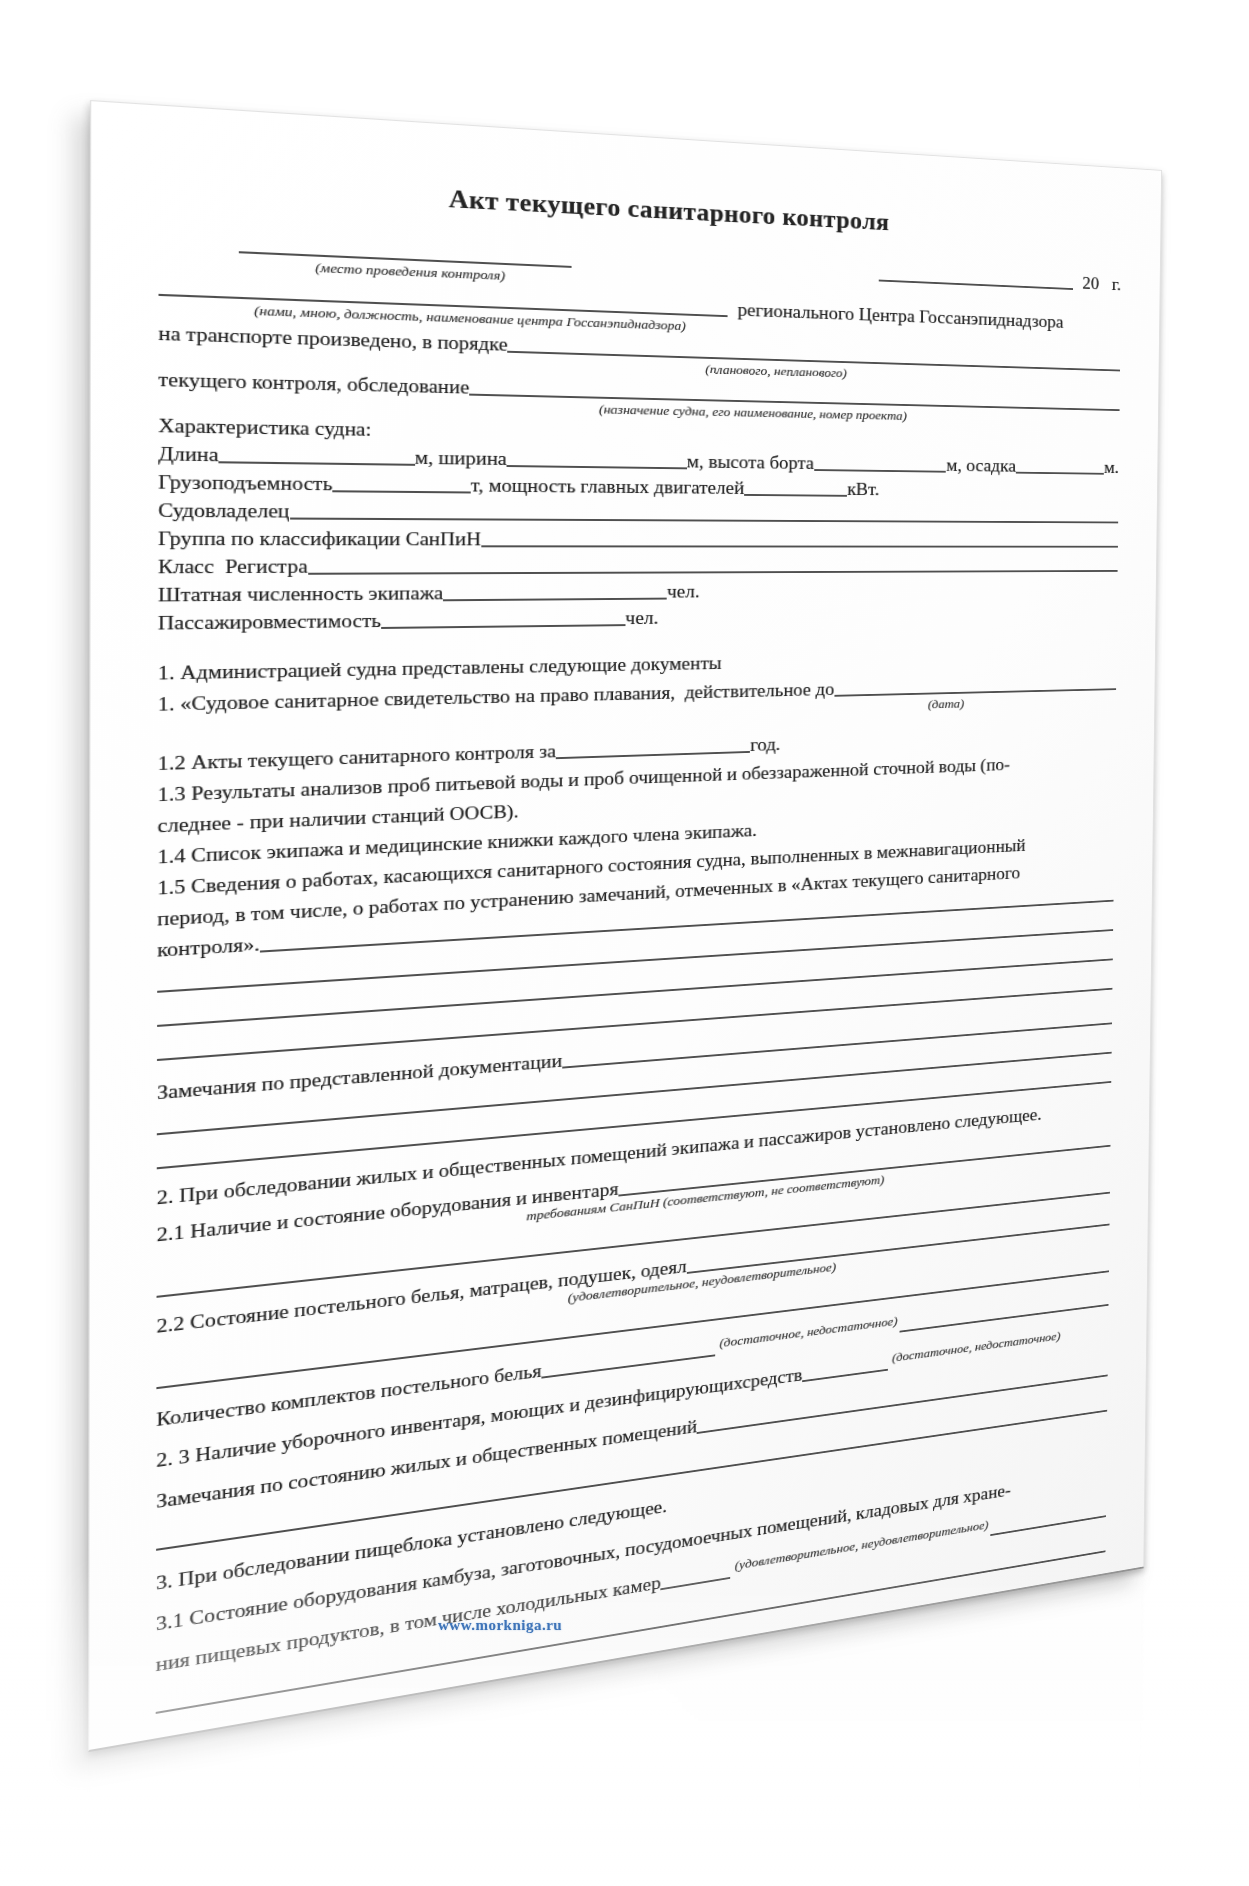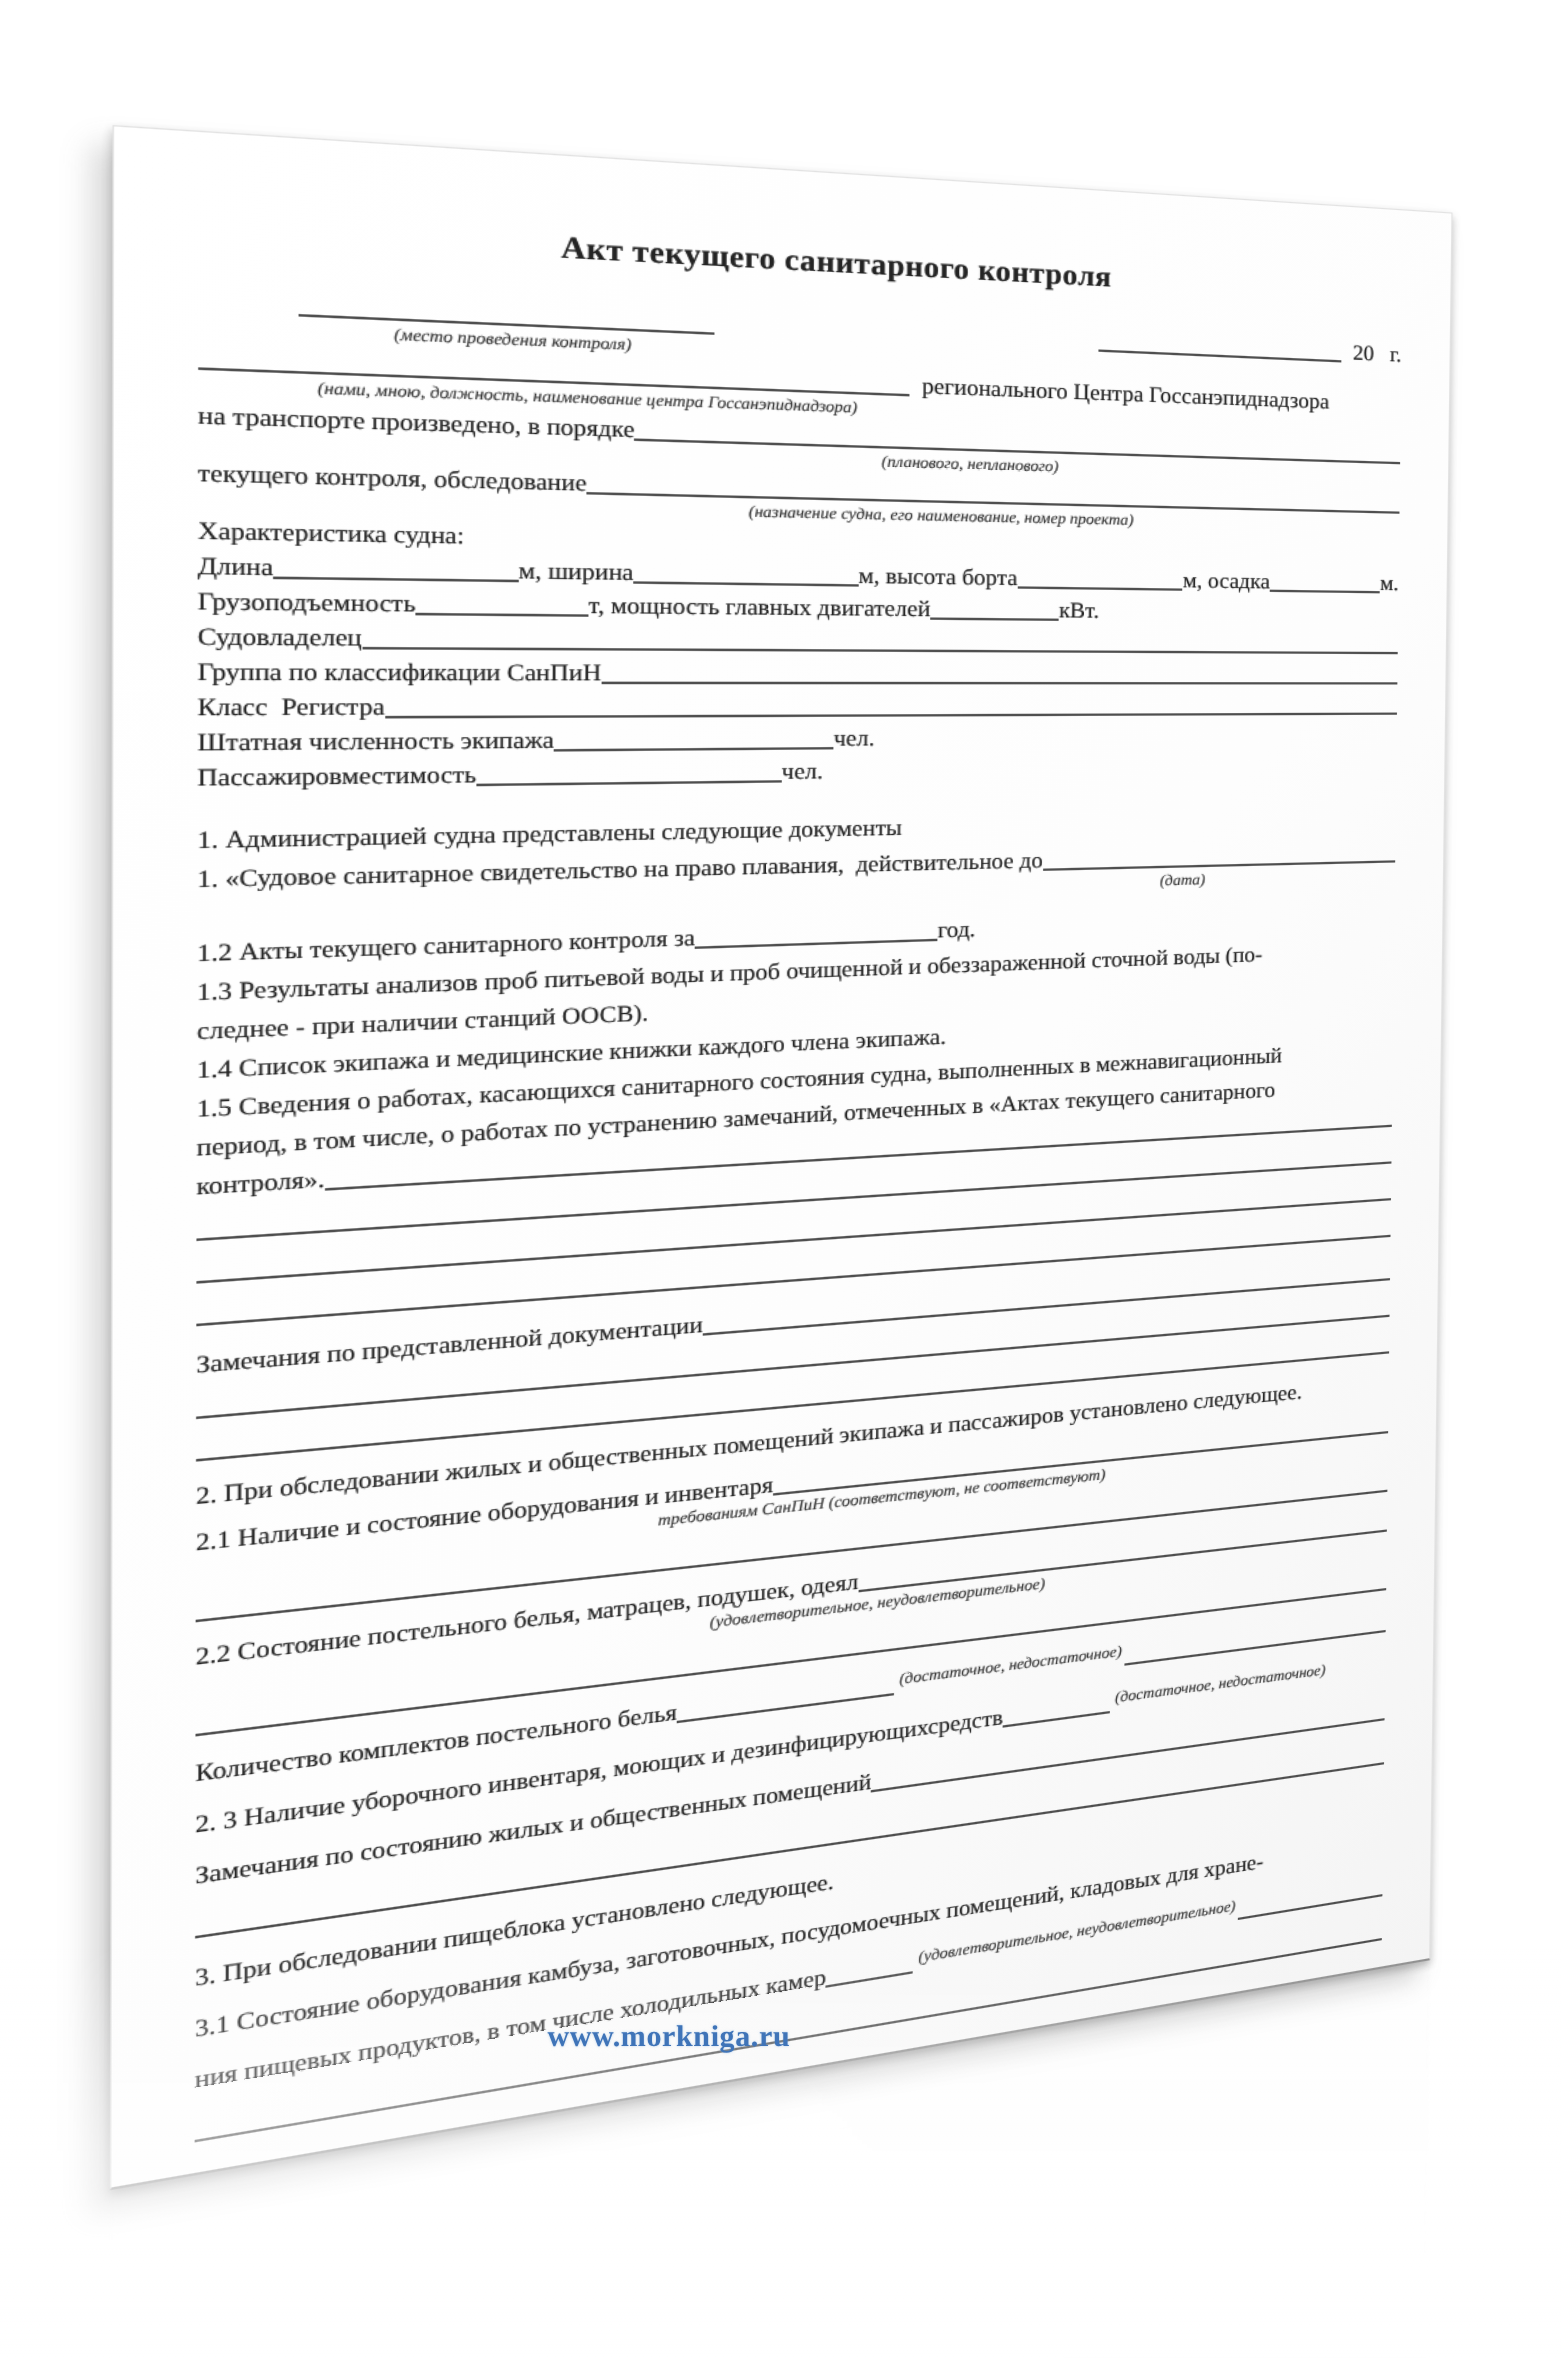--- a/index.html
+++ b/index.html
@@ -27,21 +27,21 @@
   .t{white-space:pre;line-height:1.25;}
   .fill{border-bottom:2px solid #4f4f4f;align-self:flex-end;margin-bottom:4px;display:inline-block;}
   .fx{flex:1 1 auto;}
   .caprow{position:relative;height:17px;}
   .cap{position:absolute;top:-1px;font-style:italic;font-size:13.5px;color:#3a3a3a;text-align:center;white-space:nowrap;}
   .capi{font-style:italic;font-size:13.5px;color:#3a3a3a;white-space:pre;margin:0 2px 9px 4px;}
 
   #watermark{
     position:absolute;left:438px;top:1617px;z-index:5;
     font-family:"Liberation Serif","DejaVu Serif",serif;
-    font-weight:700;font-size:24px;letter-spacing:.5px;color:#3f74b8;
+    font-weight:700;font-size:15px;letter-spacing:.5px;color:#3f74b8;
     text-shadow:0 0 2px rgba(120,165,215,.55);
   }
   #fade{position:absolute;left:0;top:1555px;width:1249px;height:331px;z-index:3;
     background:linear-gradient(to bottom,rgba(255,255,255,0) 0%,rgba(255,255,255,.55) 55%,rgba(255,255,255,.8) 100%);}
 </style>
 </head>
 <body>
 
 <div id="stage">
   <div class="paper" id="paper-reflection" style="transform: matrix3d(1.19932, 0.103872, 0, 0.000177, 0.0002471, -1.06585, 0, -1.15e-05, 0, 0, 1, 0, 86, 3404, 0, 1);">

